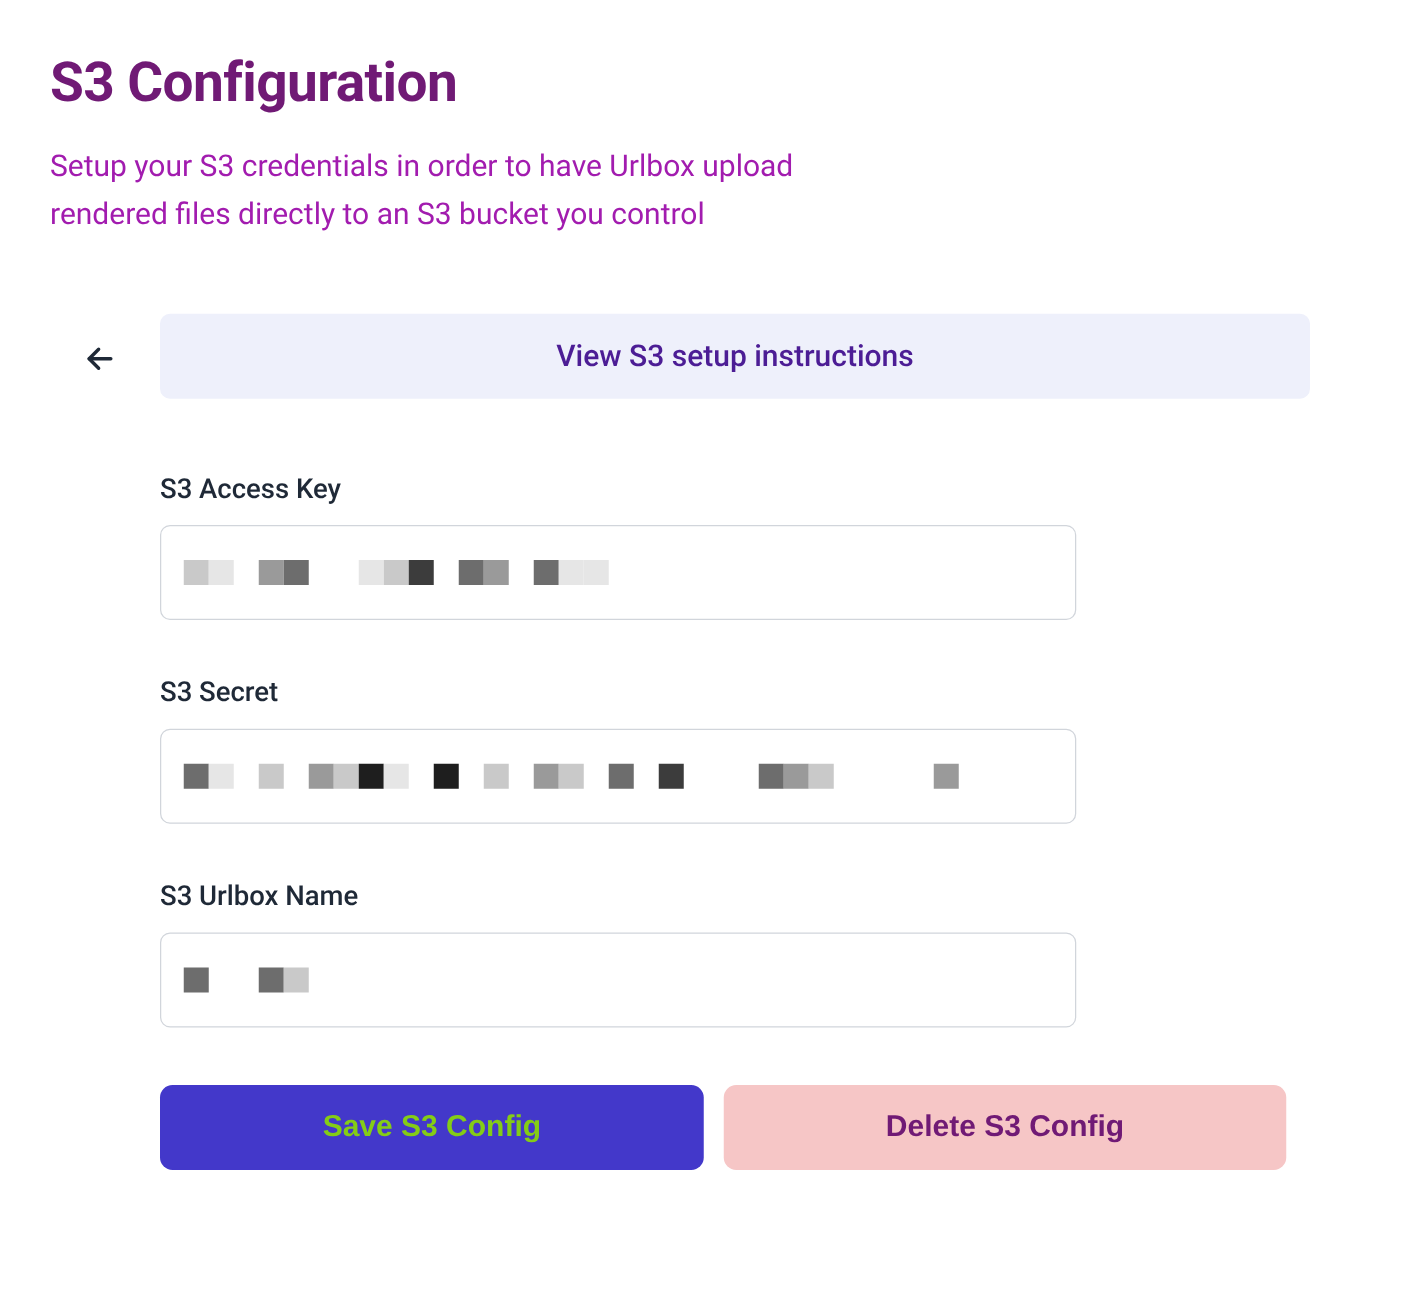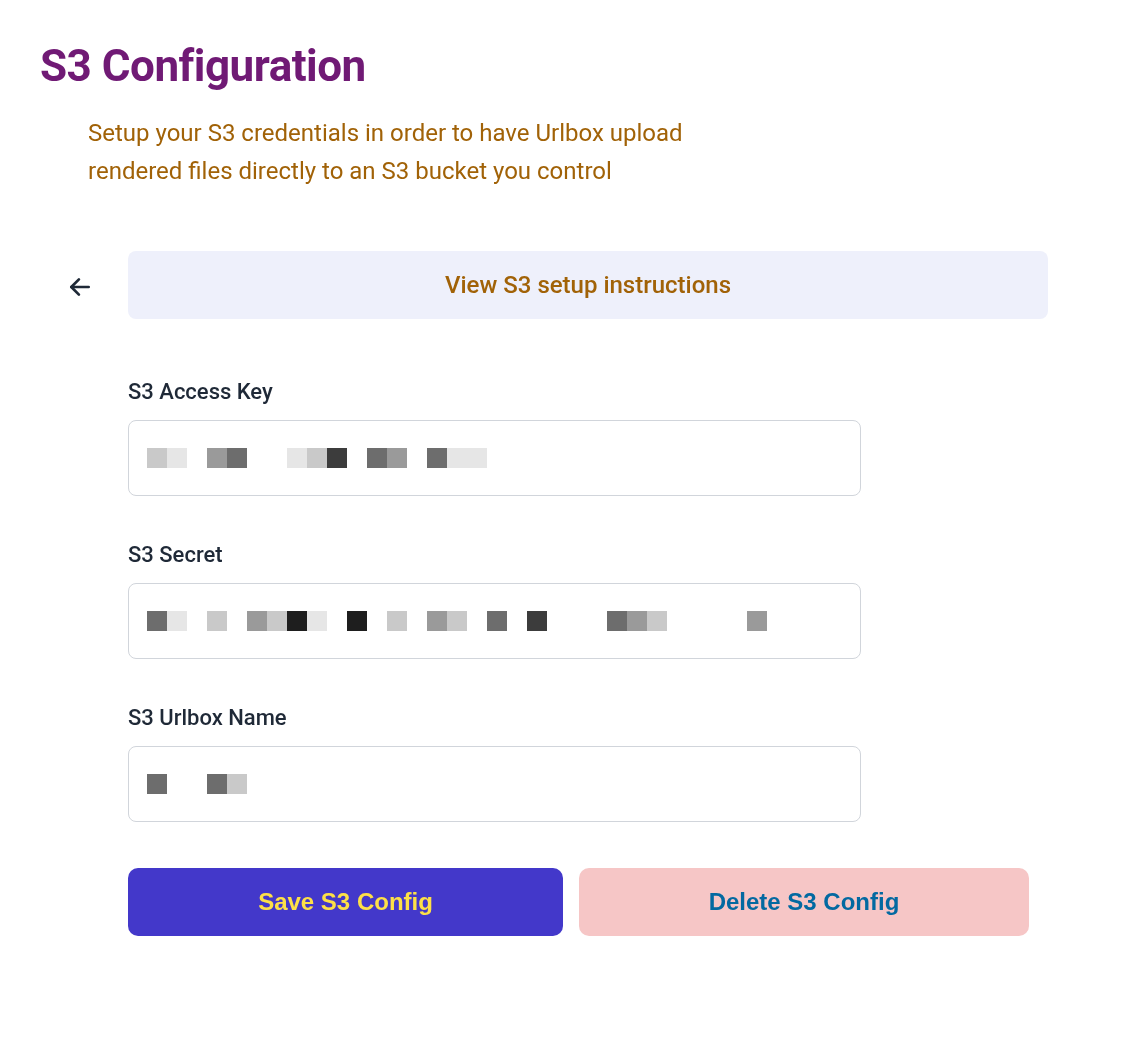--- a/index.html
+++ b/index.html
@@ -18,25 +18,24 @@
     .page-title {
       font-size: 44px;
       font-weight: 700;
       color: #701a75;
       margin-bottom: 22px;
       letter-spacing: -0.5px;
     }
     .page-subtitle {
       font-size: 24px;
       line-height: 1.6;
-      color: #a16207;
+      color: #a21caf;
       max-width: 660px;
       margin-bottom: 60px;
       font-weight: 400;
-      margin-left: 48px;
     }
     .content-row {
       display: flex;
       align-items: flex-start;
       gap: 28px;
     }
     .back-arrow {
       display: flex;
       align-items: center;
       justify-content: center;
@@ -52,21 +51,21 @@
       stroke: #1f2937;
       stroke-width: 2.5;
       fill: none;
     }
     .form-area {
       flex: 1;
       max-width: 920px;
     }
     .instructions-banner {
       background: #eef0fb;
-      color: #a16207;
+      color: #4c1d95;
       font-size: 24px;
       font-weight: 500;
       text-align: center;
       padding: 20px;
       border-radius: 8px;
       cursor: pointer;
       margin-bottom: 60px;
     }
     .form-group {
       margin-bottom: 46px;
@@ -121,26 +120,26 @@
       border: none;
       border-radius: 10px;
       font-size: 24px;
       font-weight: 600;
       padding: 20px 0;
       cursor: pointer;
       text-align: center;
     }
     .btn-primary {
       background: #4338ca;
-      color: #fde047;
+      color: #84cc16;
       width: 435px;
     }
     .btn-danger {
       background: #f6c6c6;
-      color: #0369a1;
+      color: #701a75;
       width: 450px;
     }
   </style>
 </head>
 <body>
 
 <h1 class="page-title">S3 Configuration</h1>
 <p class="page-subtitle">Setup your S3 credentials in order to have Urlbox upload rendered files directly to an S3 bucket you control</p>
 
 <div class="content-row">

